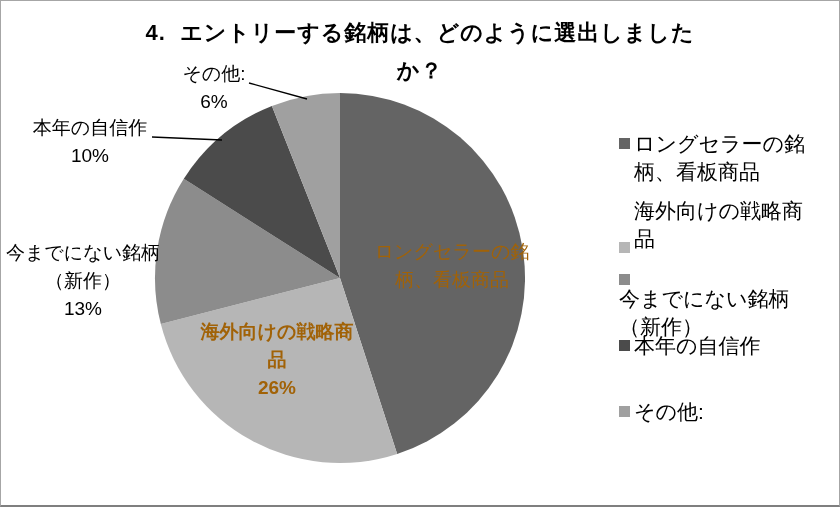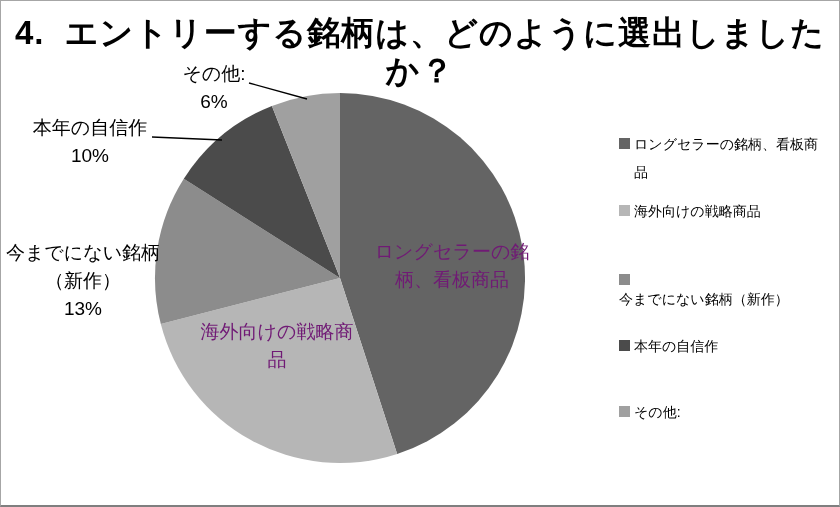--- a/index.html
+++ b/index.html
@@ -1,36 +1,36 @@
 <!DOCTYPE html>
 <html><head>
 <meta charset="utf-8">
 <style>
   html,body{margin:0;padding:0;background:#fff;}
   body{width:840px;height:507px;position:relative;overflow:hidden;
        font-family:"Liberation Sans","DejaVu Sans",sans-serif;color:#000;}
   .stage{position:absolute;inset:0;background:#ffffff;}
   .frame{position:absolute;inset:0;border:1px solid #a6a6a6;border-bottom:2px solid #7f7f7f;pointer-events:none;}
   .title{position:absolute;left:0;top:14px;width:840px;text-align:center;
-         font-size:33px;font-weight:bold;line-height:38px;letter-spacing:1px;}
+         font-size:22px;font-weight:bold;line-height:38px;letter-spacing:1px;}
   .title div{white-space:pre;}
   svg.pie{position:absolute;left:0;top:0;}
   .plabel{position:absolute;text-align:center;font-size:19px;line-height:28px;}
-  .plabel.inside{color:#701a75;}
+  .plabel.inside{color:#a16207;}
   .plabel.outside{color:#000000;}
   .pl-s1{left:362px;top:238px;width:180px;}
-  .pl-s2{left:187px;top:318px;width:180px;}
+  .pl-s2{left:187px;top:318px;width:180px;font-weight:bold;}
   .pl-s3{left:-2px;top:239px;width:170px;}
   .pl-s4{left:5px;top:114px;width:170px;}
   .pl-s5{left:129px;top:60px;width:170px;}
   .legend{position:absolute;left:619px;top:0;width:210px;}
   .leg-item{position:absolute;display:flex;align-items:flex-start;}
   .leg-sw{width:11px;height:11px;flex:0 0 11px;margin-top:8px;margin-right:4px;}
-  .leg-tx{font-size:14px;line-height:28px;width:185px;}
-  .leg1{top:130px;} .leg2{top:197px;} .leg3{top:266px;flex-direction:column;} .leg4{top:332px;} .leg5{top:398px;}
+  .leg-tx{font-size:21px;line-height:28px;width:185px;}
+  .leg1{top:130px;} .leg2{top:197px;align-items:flex-end;} .leg3{top:266px;flex-direction:column;} .leg4{top:332px;} .leg5{top:398px;}
 </style>
 </head>
 <body>
 
 <div class="stage">
   <div class="frame"></div>
 
   <div class="title">
     <div>4.  エントリーする銘柄は、どのように選出しました</div>
     <div>か？</div>
@@ -49,20 +49,21 @@
   </svg>
 
   <div class="plabel inside pl-s1">
     <div>ロングセラーの銘</div>
     <div>柄、看板商品</div>
   </div>
 
   <div class="plabel inside pl-s2">
     <div>海外向けの戦略商</div>
     <div>品</div>
+    <div>26%</div>
   </div>
 
   <div class="plabel outside pl-s3">
     <div>今までにない銘柄</div>
     <div>（新作）</div>
     <div>13%</div>
   </div>
 
   <div class="plabel outside pl-s4">
     <div>本年の自信作</div>

